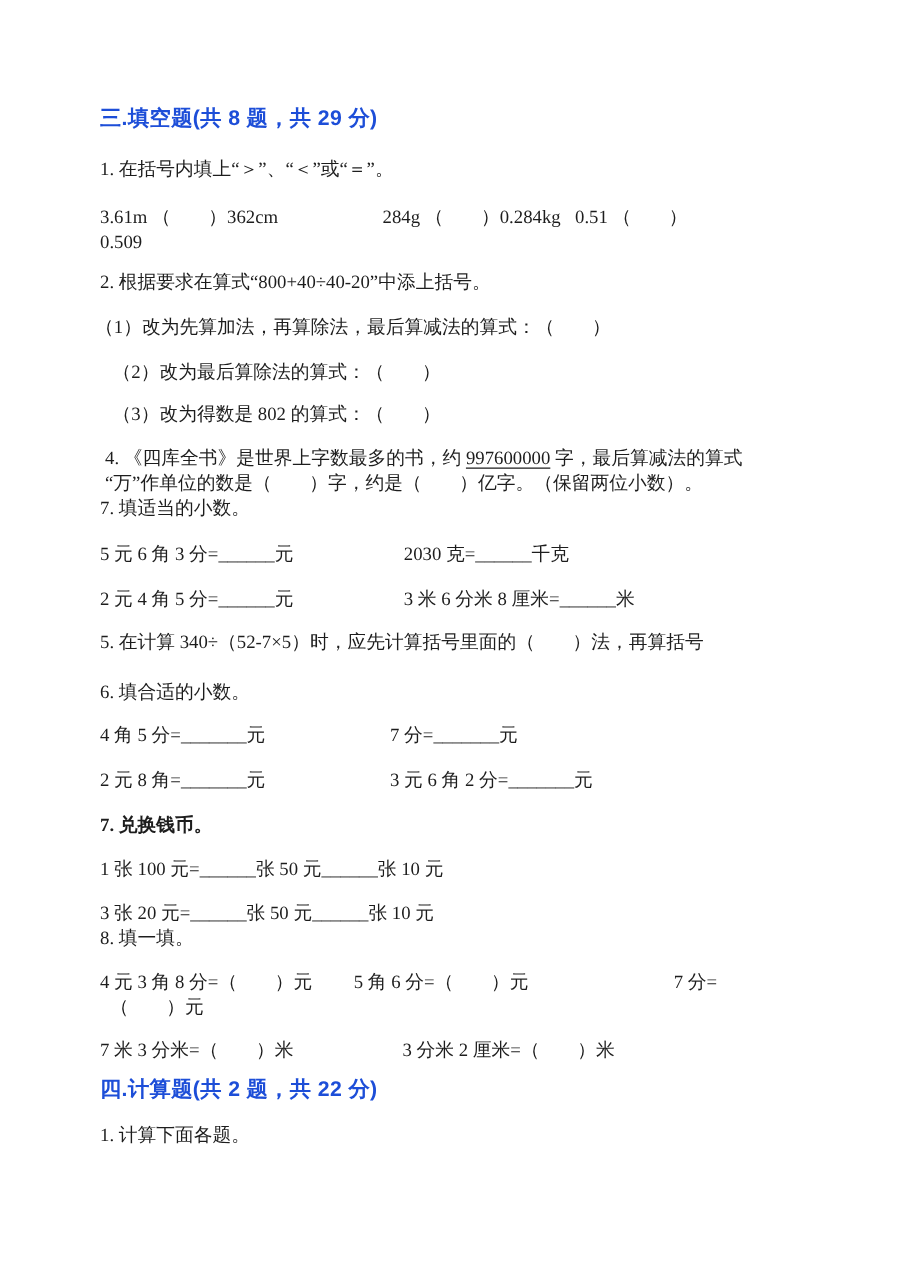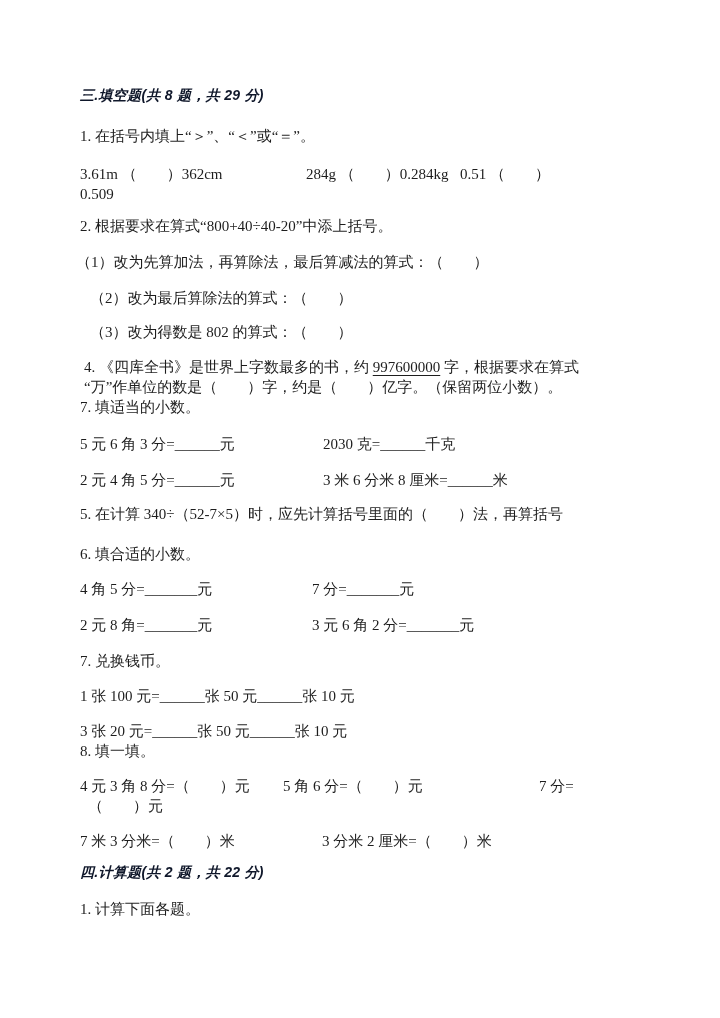--- a/index.html
+++ b/index.html
@@ -26,26 +26,25 @@
     white-space: nowrap;
   }
   .seg {
     position: absolute;
     top: 0;
     white-space: nowrap;
   }
   .heading {
     font-family: "Liberation Sans", "DejaVu Sans", sans-serif;
     font-weight: 700;
-    font-size: 14px;
+    font-size: 17px;
     height: 22px;
     line-height: 22px;
     letter-spacing: 0.3px;
-    color: #0f172a;
-    font-style: italic;
+    color: #1d4ed8;
   }
   .underline {
     text-decoration: underline;
     text-underline-offset: 3px;
   }
 </style>
 </head>
 <body>
 
 <div class="page">
@@ -59,21 +58,21 @@
     <span class="seg" style="left:380px;">0.51 （&nbsp;&nbsp;&nbsp;&nbsp;&nbsp;&nbsp;&nbsp;&nbsp;）</span>
   </div>
   <div class="line" style="top:184px;">0.509</div>
 
   <div class="line" style="top:216px;">2. 根据要求在算式“800+40÷40-20”中添上括号。</div>
   <div class="line" style="top:252px; left:76px;">（1）改为先算加法，再算除法，最后算减法的算式：（&nbsp;&nbsp;&nbsp;&nbsp;&nbsp;&nbsp;&nbsp;&nbsp;）</div>
   <div class="line" style="top:288px; left:90px;">（2）改为最后算除法的算式：（&nbsp;&nbsp;&nbsp;&nbsp;&nbsp;&nbsp;&nbsp;&nbsp;）</div>
   <div class="line" style="top:322px; left:90px;">（3）改为得数是 802 的算式：（&nbsp;&nbsp;&nbsp;&nbsp;&nbsp;&nbsp;&nbsp;&nbsp;）</div>
 
   <div class="line" style="top:357px; left:84px;">
-    <span>4. 《四库全书》是世界上字数最多的书，约 </span><span class="underline">997600000</span><span> 字，根据要求在算式</span>
+    <span>4. 《四库全书》是世界上字数最多的书，约 </span><span class="underline">997600000</span><span> 字，最后算减法的算式</span>
   </div>
   <div class="line" style="top:377px; left:84px;">“万”作单位的数是（&nbsp;&nbsp;&nbsp;&nbsp;&nbsp;&nbsp;&nbsp;&nbsp;）字，约是（&nbsp;&nbsp;&nbsp;&nbsp;&nbsp;&nbsp;&nbsp;&nbsp;）亿字。（保留两位小数）。</div>
 
   <div class="line" style="top:397px;">7. 填适当的小数。</div>
   <div class="line" style="top:434px;">
     <span class="seg" style="left:0;">5 元 6 角 3 分=______元</span>
     <span class="seg" style="left:243px;">2030 克=______千克</span>
   </div>
   <div class="line" style="top:470px;">
     <span class="seg" style="left:0;">2 元 4 角 5 分=______元</span>
@@ -85,21 +84,21 @@
   <div class="line" style="top:544px;">6. 填合适的小数。</div>
   <div class="line" style="top:579px;">
     <span class="seg" style="left:0;">4 角 5 分=_______元</span>
     <span class="seg" style="left:232px;">7 分=_______元</span>
   </div>
   <div class="line" style="top:615px;">
     <span class="seg" style="left:0;">2 元 8 角=_______元</span>
     <span class="seg" style="left:232px;">3 元 6 角 2 分=_______元</span>
   </div>
 
-  <div class="line" style="top:651px;">7. 兑换钱币。</div>
+  <div class="line" style="top:651px;font-weight:bold;">7. 兑换钱币。</div>
   <div class="line" style="top:686px;">1 张 100 元=______张 50 元______张 10 元</div>
   <div class="line" style="top:721px;">3 张 20 元=______张 50 元______张 10 元</div>
 
   <div class="line" style="top:741px;">8. 填一填。</div>
   <div class="line" style="top:776px;">
     <span class="seg" style="left:0;">4 元 3 角 8 分=（&nbsp;&nbsp;&nbsp;&nbsp;&nbsp;&nbsp;&nbsp;&nbsp;）元</span>
     <span class="seg" style="left:203px;">5 角 6 分=（&nbsp;&nbsp;&nbsp;&nbsp;&nbsp;&nbsp;&nbsp;&nbsp;）元</span>
     <span class="seg" style="left:459px;">7 分=</span>
   </div>
   <div class="line" style="top:796px; left:88px;">（&nbsp;&nbsp;&nbsp;&nbsp;&nbsp;&nbsp;&nbsp;&nbsp;）元</div>

